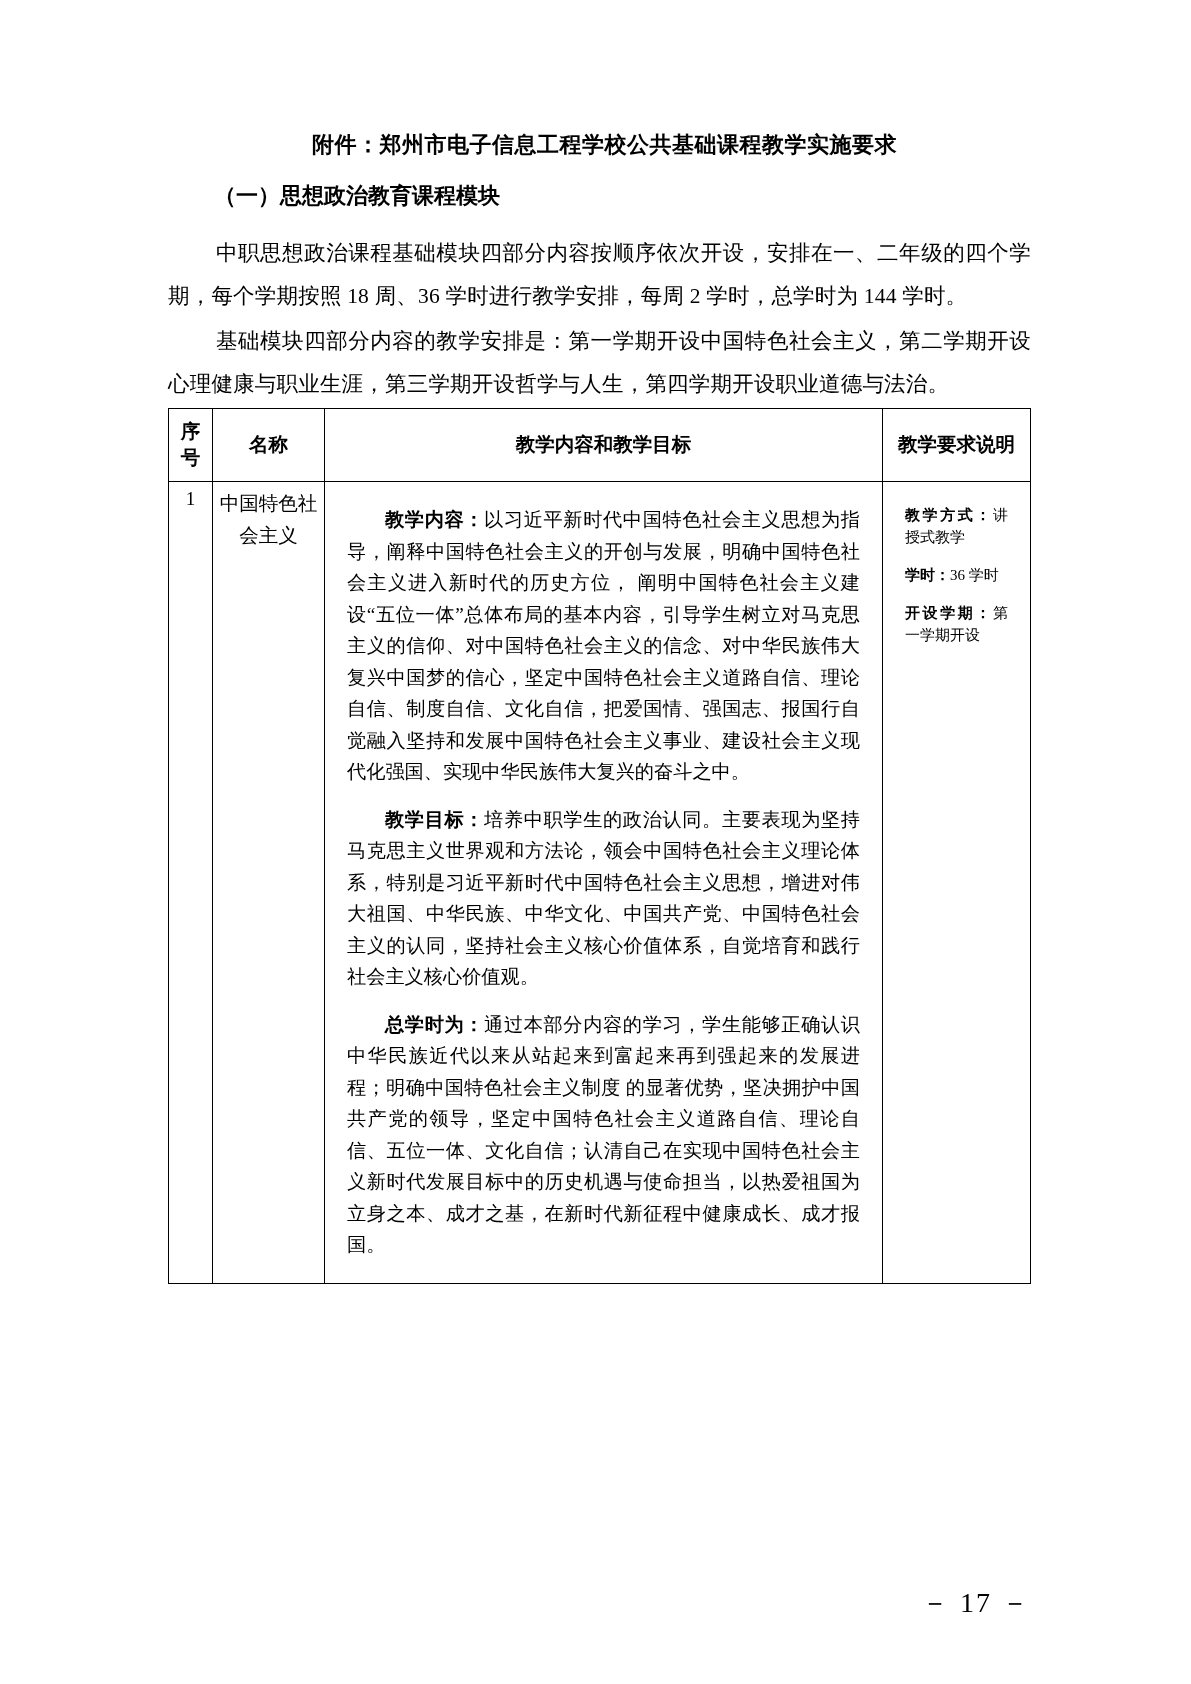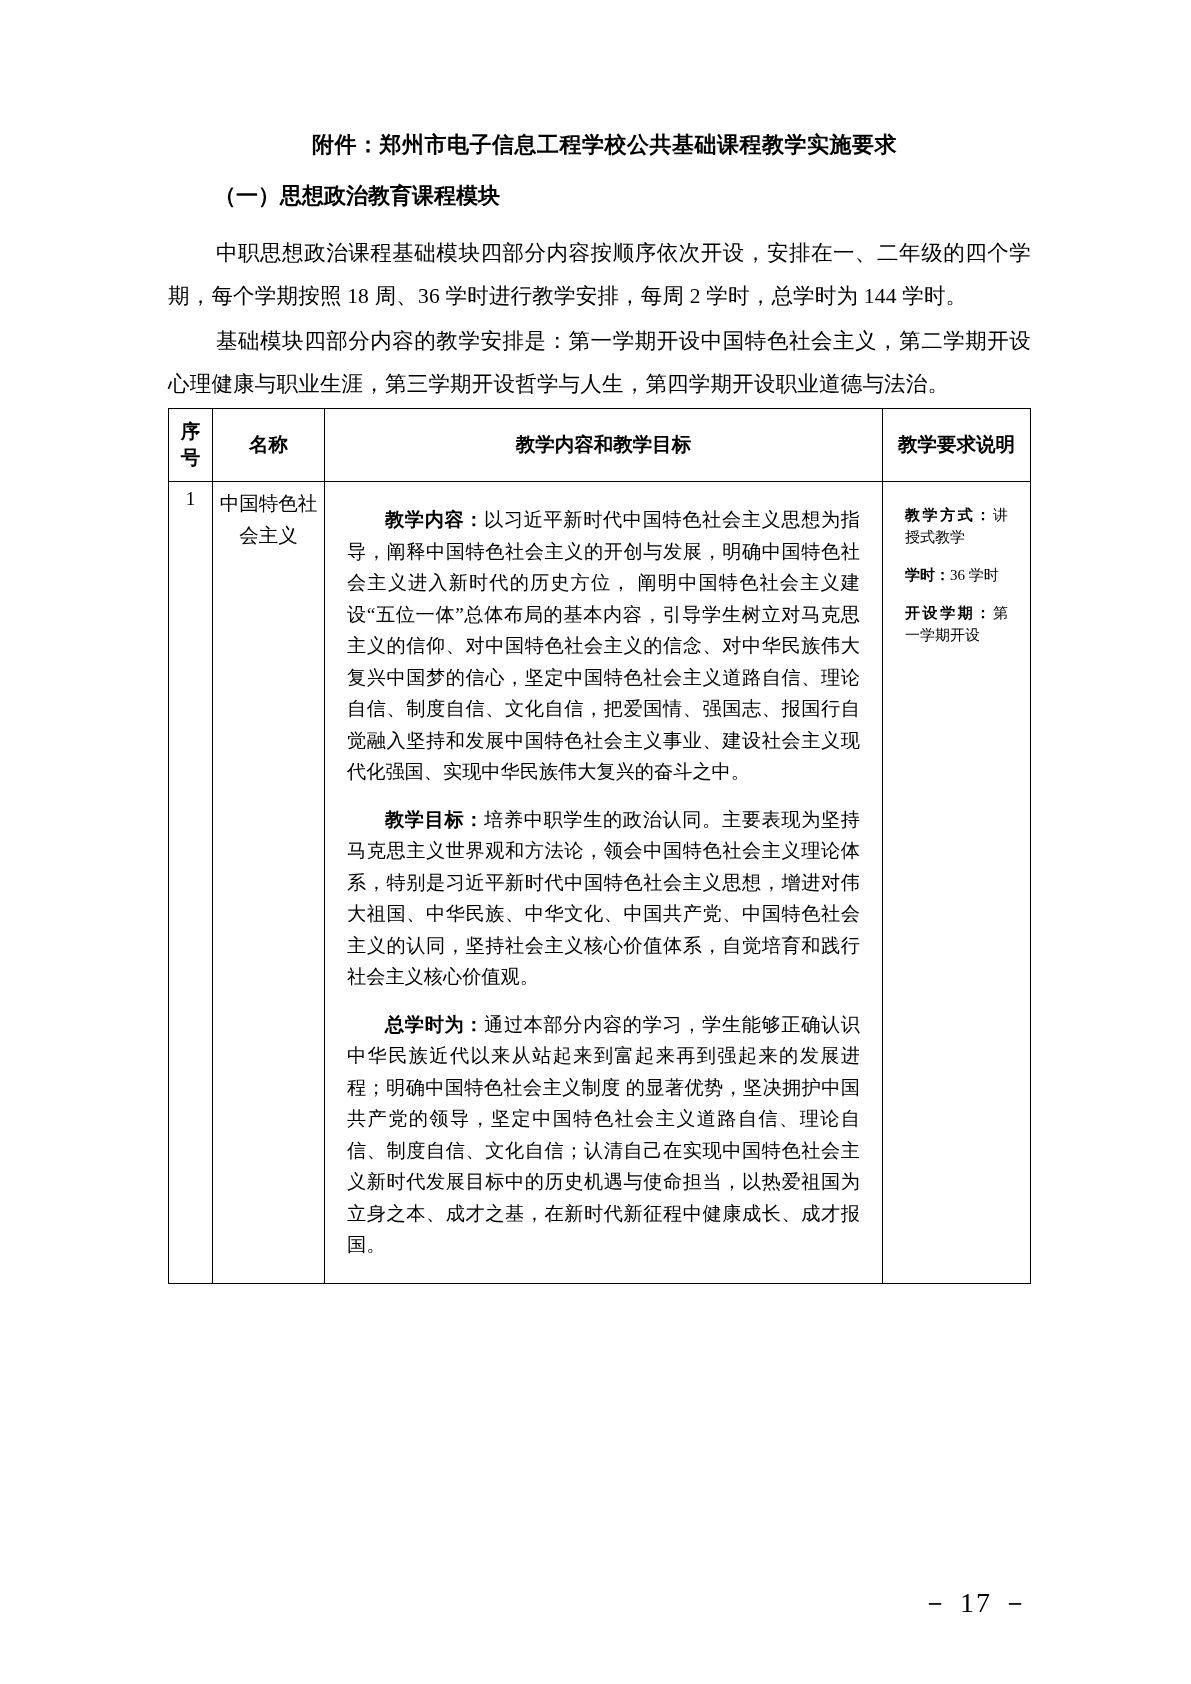--- a/index.html
+++ b/index.html
@@ -146,21 +146,21 @@
         <th>教学要求说明</th>
       </tr>
     </thead>
     <tbody>
       <tr>
         <td class="cell-no">1</td>
         <td class="cell-name">中国特色社会主义</td>
         <td class="cell-content">
           <p class="blk"><span class="lbl">教学内容：</span><span>以习近平新时代中国特色社会主义思想为指导，阐释中国特色社会主义的开创与发展，明确中国特色社会主义进入新时代的历史方位， 阐明中国特色社会主义建设“五位一体”总体布局的基本内容，引导学生树立对马克思主义的信仰、对中国特色社会主义的信念、对中华民族伟大复兴中国梦的信心，坚定中国特色社会主义道路自信、理论自信、制度自信、文化自信，把爱国情、强国志、报国行自觉融入坚持和发展中国特色社会主义事业、建设社会主义现代化强国、实现中华民族伟大复兴的奋斗之中。</span></p>
           <p class="blk"><span class="lbl">教学目标：</span><span>培养中职学生的政治认同。主要表现为坚持马克思主义世界观和方法论，领会中国特色社会主义理论体系，特别是习近平新时代中国特色社会主义思想，增进对伟大祖国、中华民族、中华文化、中国共产党、中国特色社会主义的认同，坚持社会主义核心价值体系，自觉培育和践行社会主义核心价值观。</span></p>
-          <p class="blk"><span class="lbl">总学时为：</span><span>通过本部分内容的学习，学生能够正确认识中华民族近代以来从站起来到富起来再到强起来的发展进程；明确中国特色社会主义制度 的显著优势，坚决拥护中国共产党的领导，坚定中国特色社会主义道路自信、理论自信、制度自信、文化自信；认清自己在实现中国特色社会主义新时代发展目标中的历史机遇与使命担当，以热爱祖国为立身之本、成才之基，在新时代新征程中健康成长、成才报国。</span></p>
+          <p class="blk"><span class="lbl">总学时为：</span><span>通过本部分内容的学习，学生能够正确认识中华民族近代以来从站起来到富起来再到强起来的发展进程；明确中国特色社会主义制度 的显著优势，坚决拥护中国共产党的领导，坚定中国特色社会主义道路自信、理论自信、五位一体、文化自信；认清自己在实现中国特色社会主义新时代发展目标中的历史机遇与使命担当，以热爱祖国为立身之本、成才之基，在新时代新征程中健康成长、成才报国。</span></p>
         </td>
         <td class="cell-req">
           <p class="blk" style="text-indent:0"><span class="lbl">教学方式：</span><span>讲授式教学</span></p>
           <p class="blk" style="text-indent:0"><span class="lbl">学时：</span><span>36 学时</span></p>
           <p class="blk" style="text-indent:0"><span class="lbl">开设学期：</span><span>第一学期开设</span></p>
         </td>
       </tr>
     </tbody>
   </table>
 

